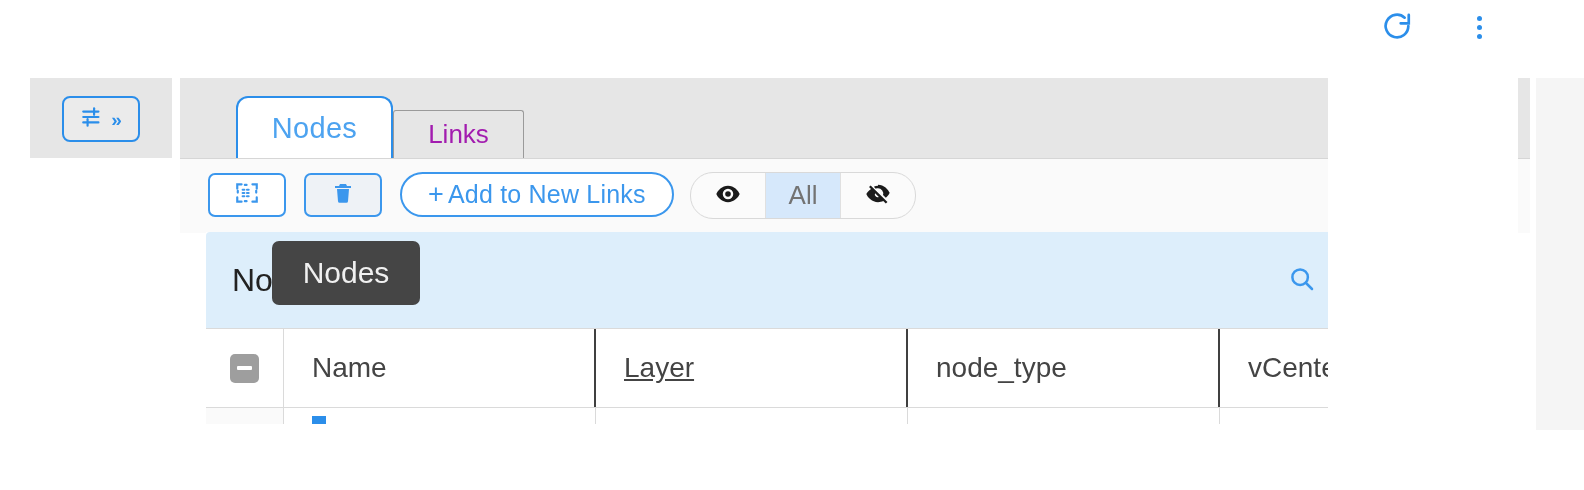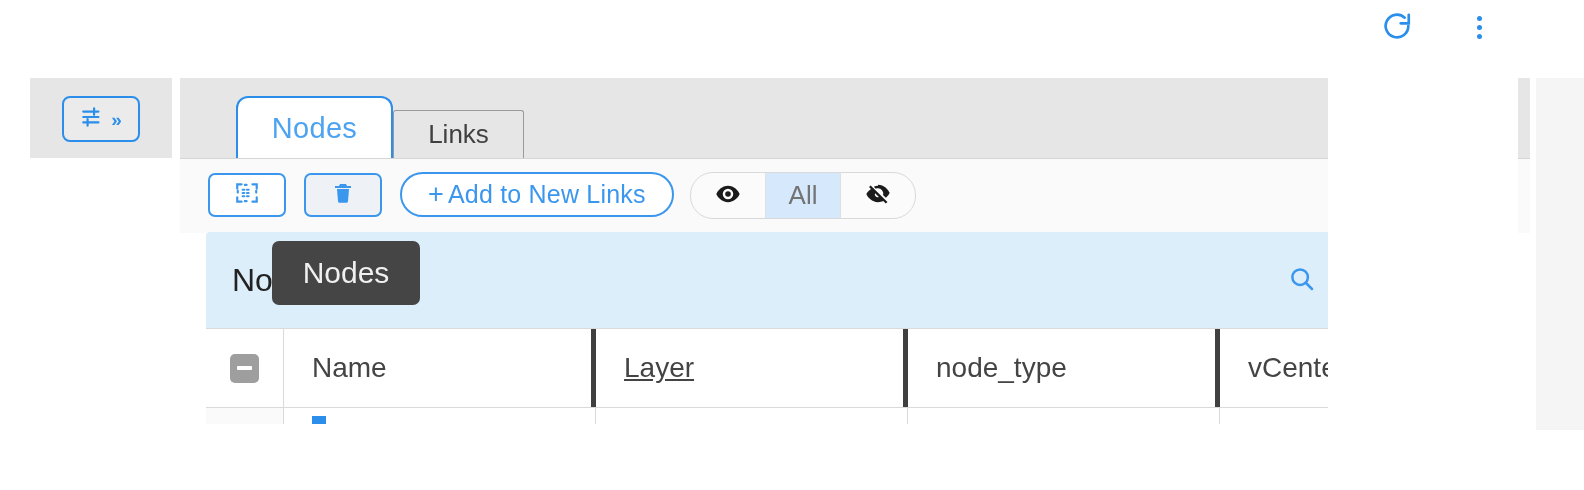--- a/index.html
+++ b/index.html
@@ -114,21 +114,21 @@
     font-size: 29px;
     letter-spacing: 0.3px;
   }
   .tab-links {
     left: 213px;
     width: 131px; height: 48px;
     background: #e6e6e6;
     border: 1px solid #9a9a9a;
     border-bottom: none;
     border-radius: 3px 3px 0 0;
-    color: #404040;
+    color: #a21caf;
     font-size: 26px;
   }
 
   
   .toolbar {
     position: relative;
     height: 74px;
     background: #fafafa;
     border-top: 1px solid #d6d6d6;
   }
@@ -254,21 +254,21 @@
   .cb-indeterminate i {
     display: block;
     width: 15px; height: 4px;
     background: #ffffff;
     border-radius: 1px;
   }
   .col {
     display: flex;
     align-items: center;
     padding-left: 28px;
-    border-right: 5px solid #404040;
+    border-right: 2px solid #404040;
     box-sizing: border-box;
     font-size: 28px;
     color: #444444;
     overflow: hidden;
     white-space: nowrap;
   }
   .col-name { width: 312px; }
   .col-layer { width: 312px; text-decoration: underline; }
   .col-nodetype { width: 312px; }
   .col-vcenter { width: 294px; }

